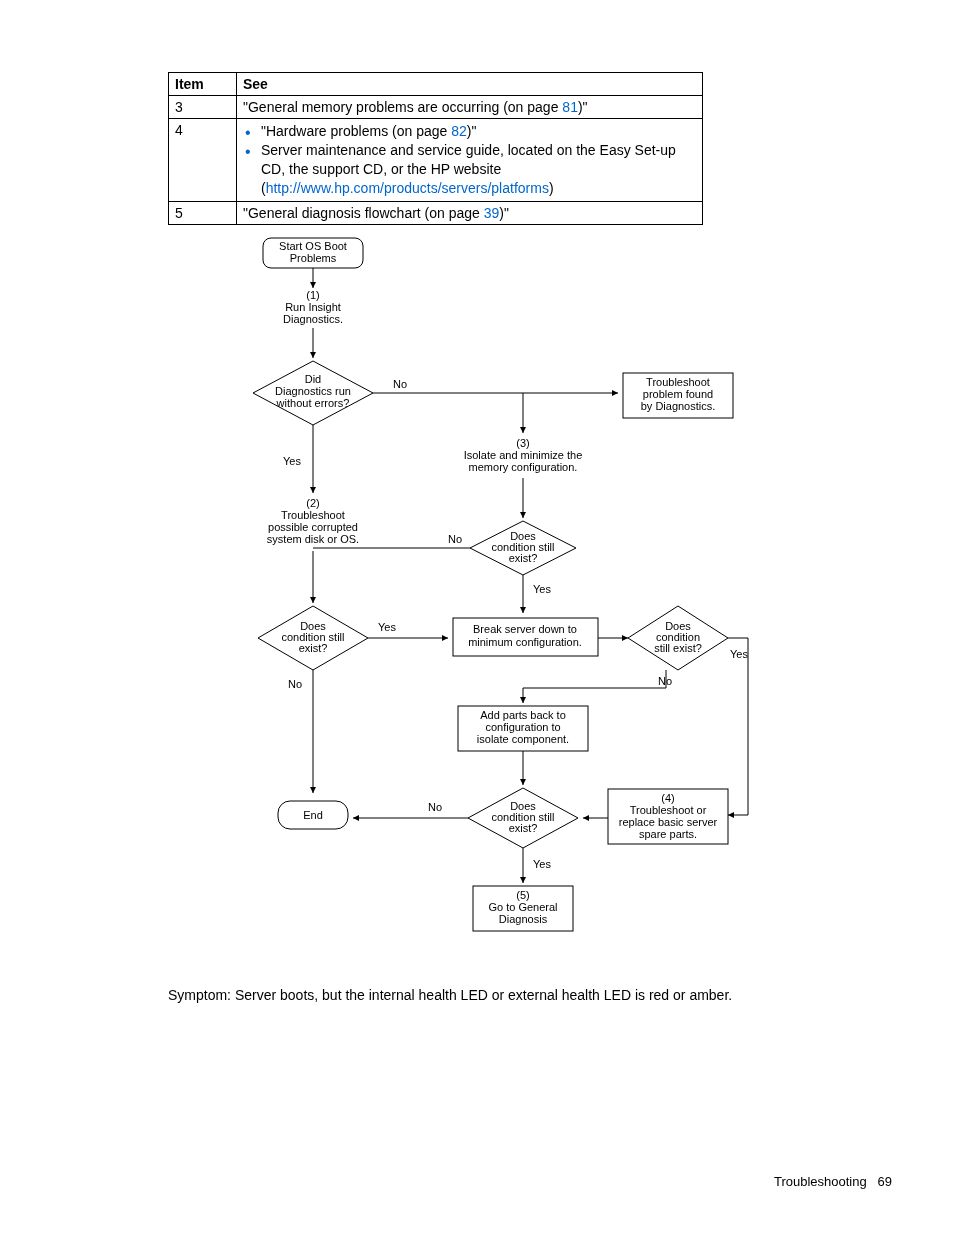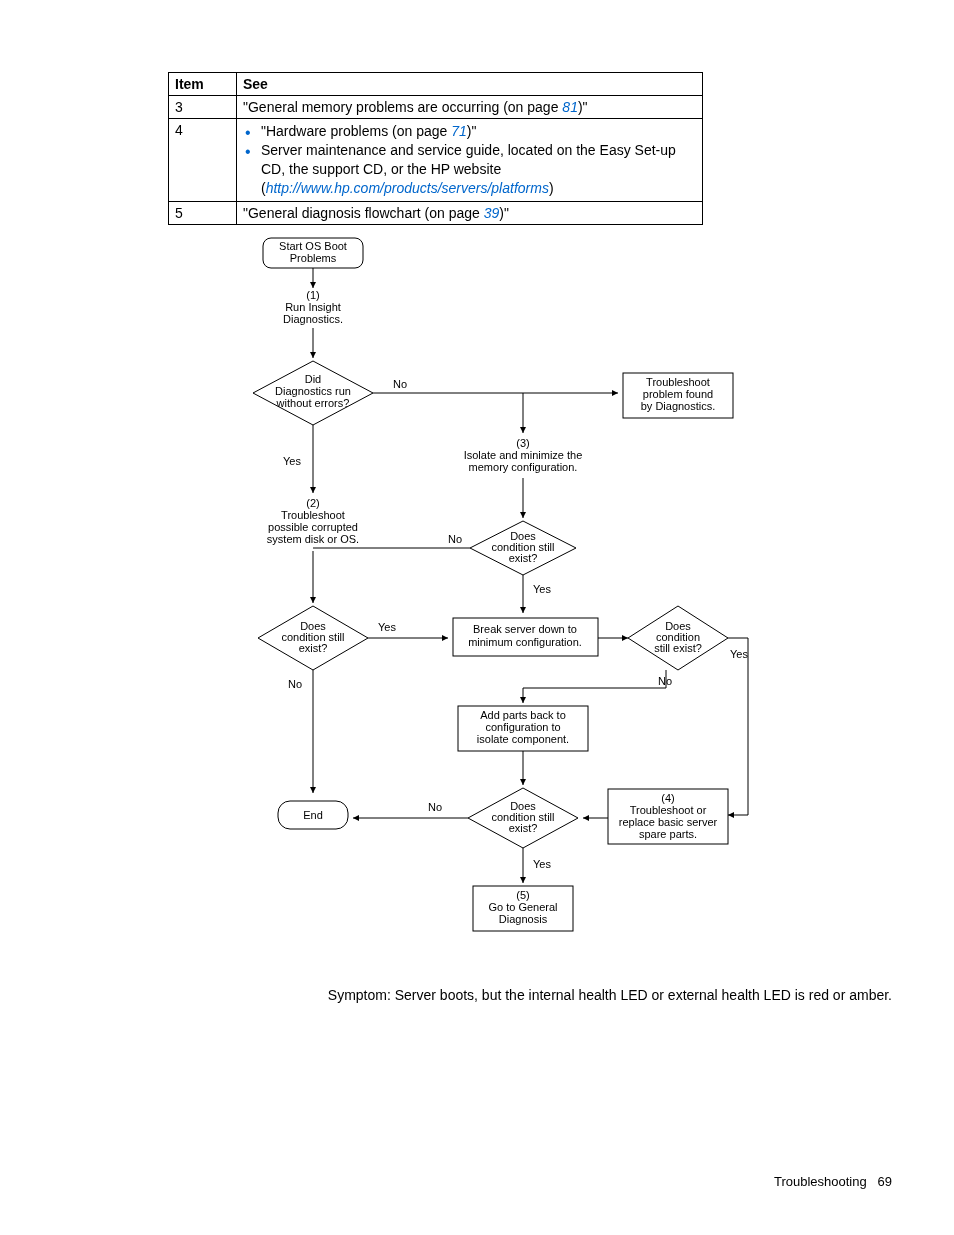--- a/index.html
+++ b/index.html
@@ -30,21 +30,20 @@
     border: 1px solid #000;
     padding: 3px 6px;
     text-align: left;
     vertical-align: top;
   }
   table.ref-table th {
     font-weight: bold;
   }
   .link {
     color: #0066cc;
-    font-style: italic;
   }
   ul.inner {
     list-style: none;
     padding: 0;
     margin: 0;
   }
   ul.inner li {
     position: relative;
     padding-left: 18px;
     line-height: 1.35;
@@ -72,21 +71,20 @@
   h2.section-heading {
     font-family: Arial, Helvetica, sans-serif;
     font-weight: normal;
     color: #0066cc;
     font-size: 28px;
     margin: 24px 0 10px 0;
   }
   .body-text {
     font-size: 14px;
     margin-left: 70px;
-    text-align: right;
   }
   .footer {
     position: absolute;
     bottom: 46px;
     right: 80px;
     font-size: 13px;
   }
 </style>
 </head>
 <body>
@@ -105,21 +103,21 @@
         <td>3</td>
         <td>
           <span>"General memory problems are occurring (on page </span><span class="link">81</span><span>)"</span>
         </td>
       </tr>
       <tr>
         <td>4</td>
         <td>
           <ul class="inner">
             <li>
-              <span>"Hardware problems (on page </span><span class="link">71</span><span>)"</span>
+              <span>"Hardware problems (on page </span><span class="link">82</span><span>)"</span>
             </li>
             <li>
               <span>Server maintenance and service guide, located on the Easy Set-up CD, the support CD, or the HP website</span><br>
               <span>(</span><span class="link">http://www.hp.com/products/servers/platforms</span><span>)</span>
             </li>
           </ul>
         </td>
       </tr>
       <tr>
         <td>5</td>

